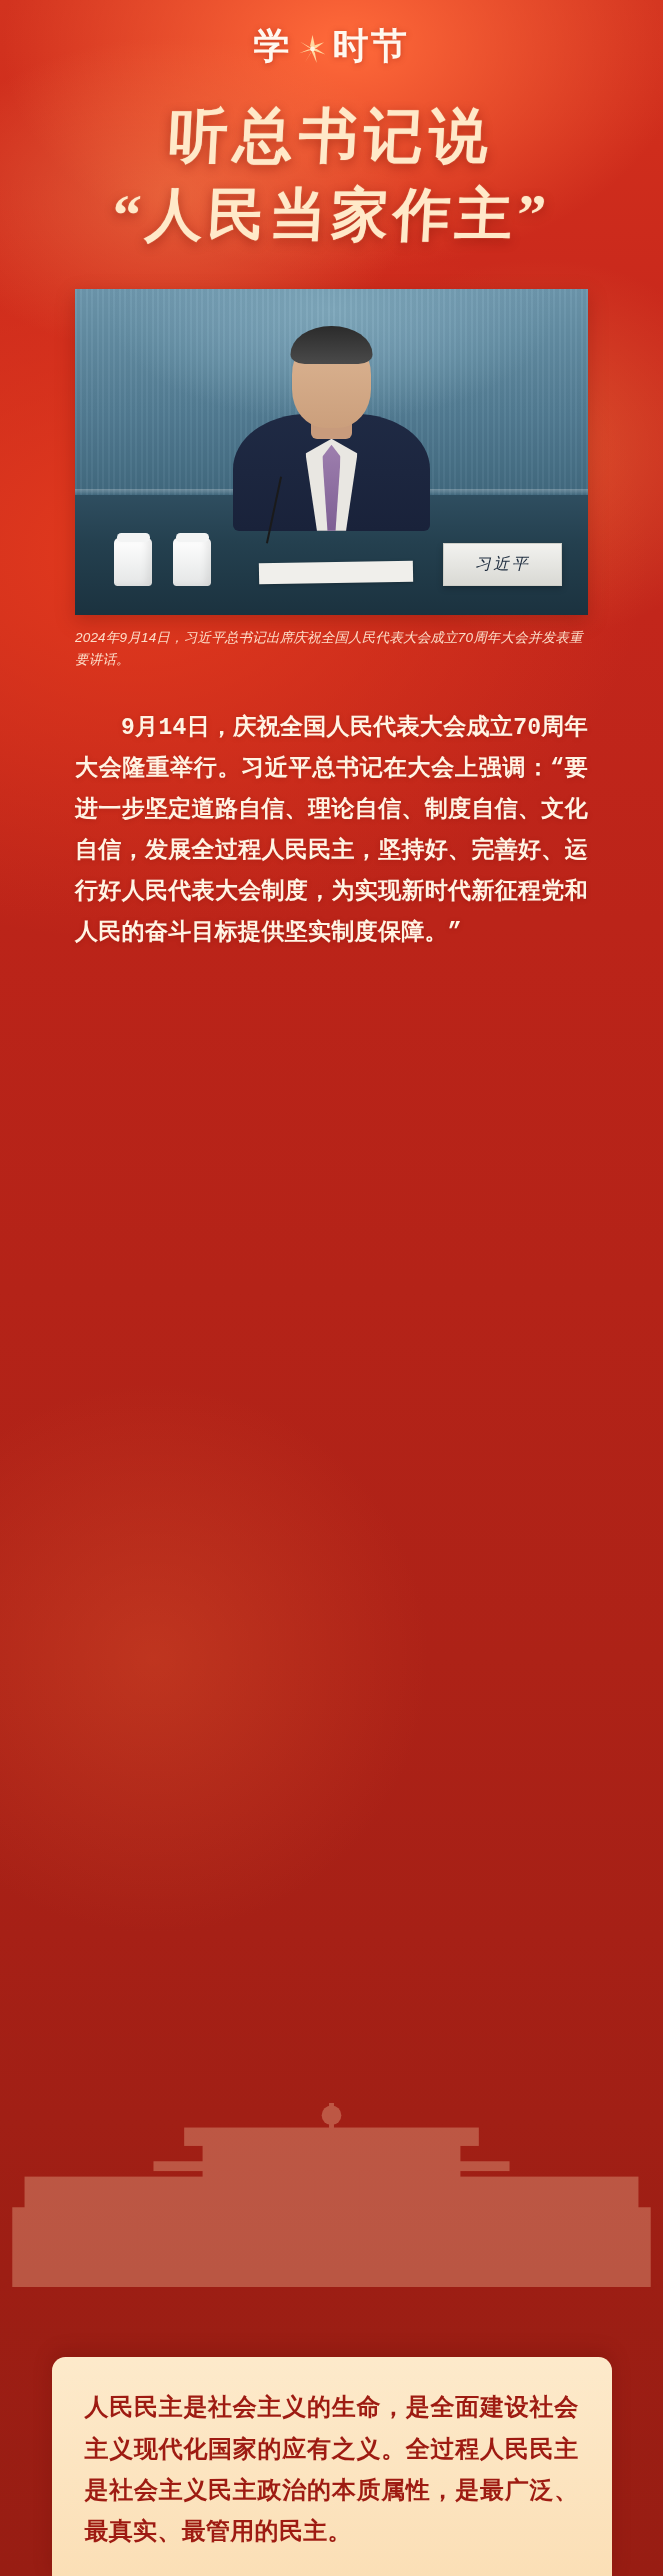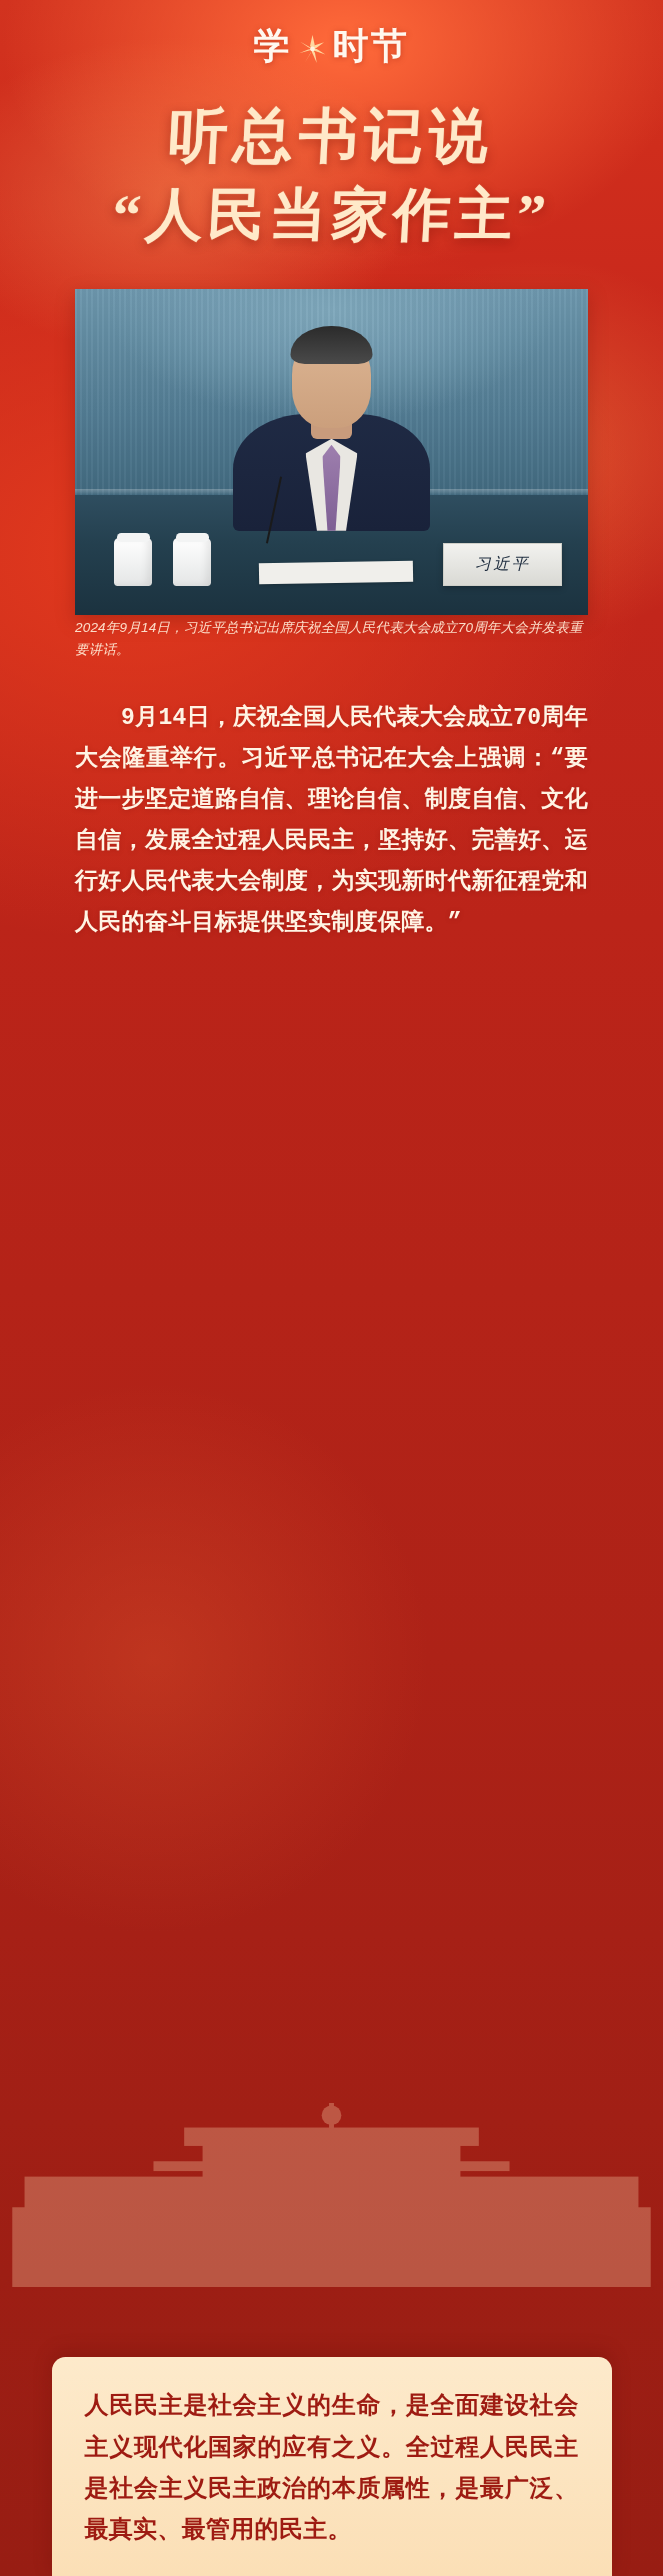--- a/index.html
+++ b/index.html
@@ -208,21 +208,21 @@
     font-family: "Liberation Serif", serif;
     font-size: 16px; letter-spacing: 2.5px;
     box-shadow: 0 2.5px 6.1px rgba(0,0,0,0.25);
   }
   .ph-paper {
     position: absolute; left: 184px; bottom: 10%;
     width: 154px; height: 21px; background: #f0efeb; transform: rotate(-1deg);
     box-shadow: 0 1.2px 3.7px rgba(0,0,0,0.2);
   }
   .caption {
-    margin-top: 2px;
+    margin-top: 12px;
     width: 513px;
     color: #ffe7d2;
     font-size: 13.5px;
     line-height: 1.62;
     letter-spacing: 0.2px;
     opacity: .95;
   }
 
   
   .article {
@@ -262,21 +262,21 @@
     width: 560px;
     min-height: 184px;
     background: linear-gradient(180deg, #fdeacb 0%, #fbdfb6 100%);
     border-radius: 13.5px 13.5px 0 0;
     box-shadow: 0 -4.9px 18.4px rgba(90,10,0,0.25);
     padding: 29.5px 33px 24.6px;
     box-sizing: border-box;
   }
   .quote-text {
     color: #9e1b12;
-    font-family: Liberation Mono, monospace;
+    font-family: Liberation Sans, sans-serif;
     font-weight: 700;
     font-size: 24px;
     line-height: 1.72;
     letter-spacing: 0.3px;
     text-align: justify;
   }
 </style>
 </head>
 <body>
 

